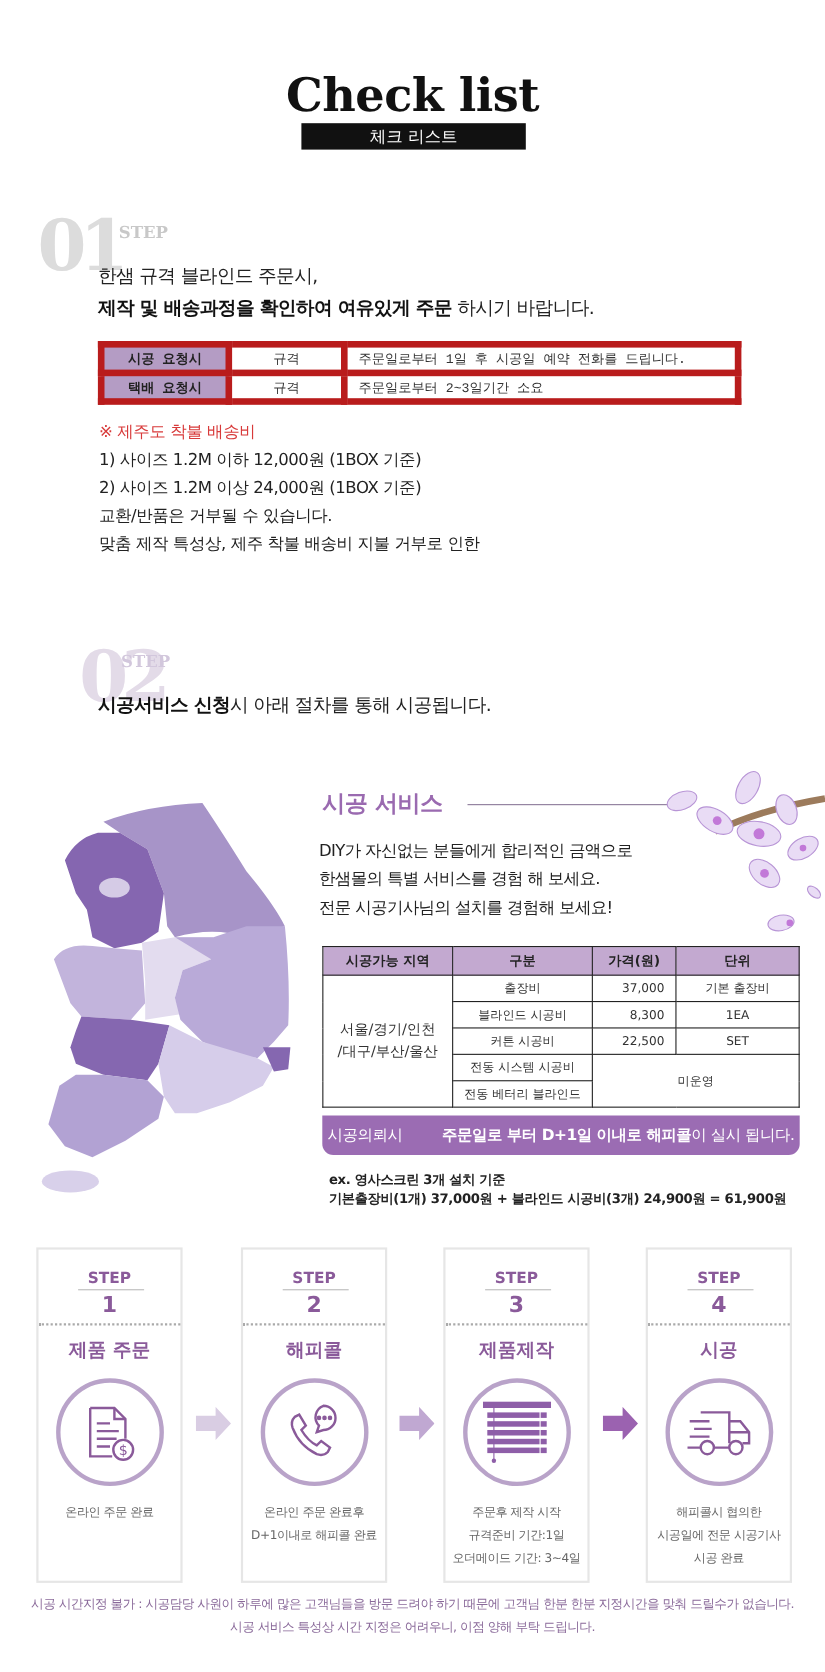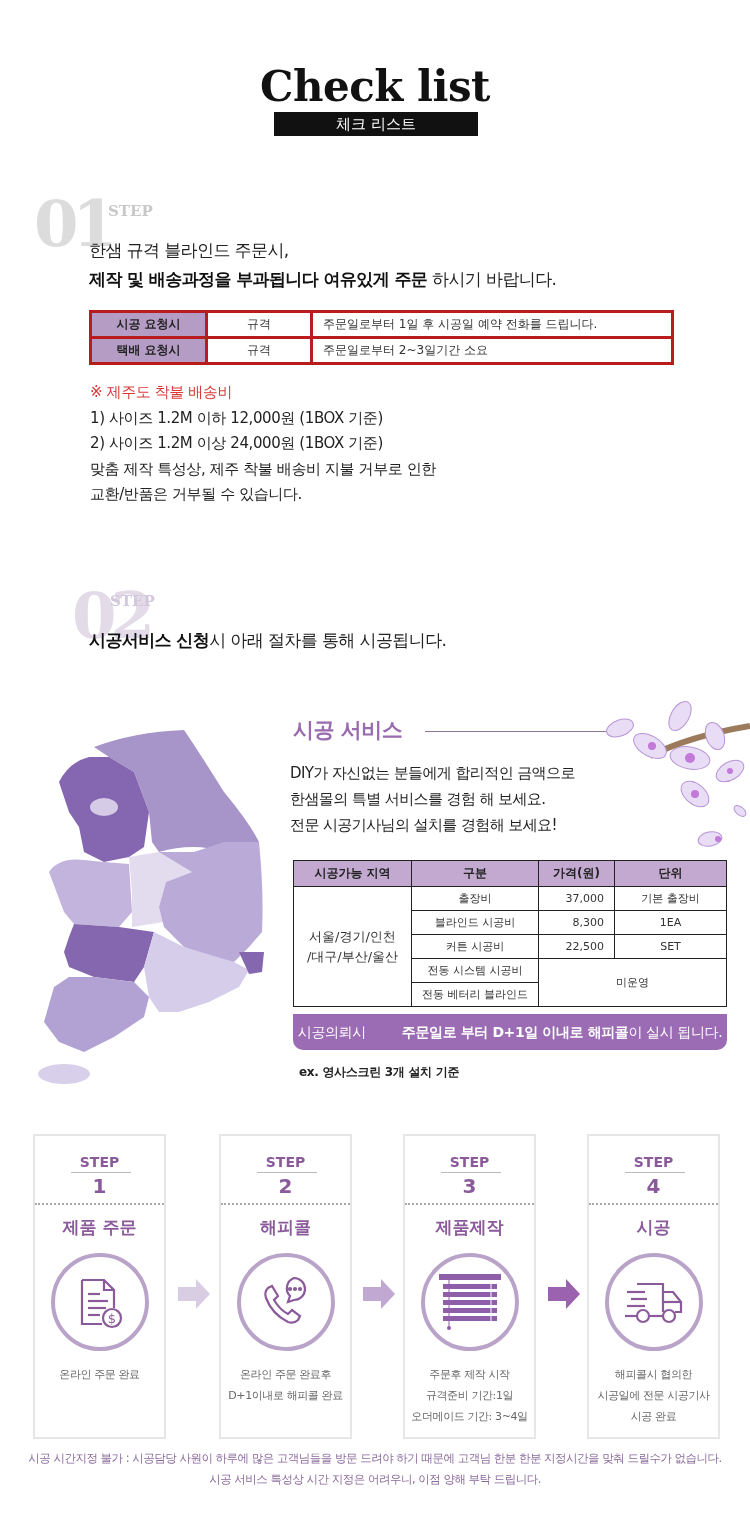--- a/index.html
+++ b/index.html
@@ -13,21 +13,21 @@
   
   .step-num { font-family: "DejaVu Serif", serif; font-size: 64px; font-weight: bold; color: #dcdcdc; letter-spacing: -6px; }
   .step-num.purple { color: #e3dbe8; }
   .step-word { font-family: "DejaVu Serif", serif; font-size: 15px; font-weight: bold; color: #c8c8c8; }
   .step-word.purple { color: #d2c7dc; }
   .lead { font-size: 17px; color: #222; letter-spacing: -0.6px; }
   .lead b { font-weight: bold; color: #111; }
 
   
   .t1 { left: 89px; top: 310px; width: 585px; border-collapse: collapse; font-size: 12px; }
-  .t1 td { border: 3px solid #b91c1c; height: 26px; padding: 0 10px; color: #333; }
+  .t1 td { border: 6px solid #b91c1c; height: 26px; padding: 0 10px; color: #333; font-family: Liberation Mono, monospace; }
   .t1 td.hd { background: #b49cc4; color: #222; font-weight: bold; text-align: center; width: 116px; }
   .t1 td.c2 { text-align: center; width: 105px; }
 
   .notes { left: 90px; top: 380px; font-size: 15px; line-height: 25.5px; color: #222; letter-spacing: -0.4px; }
   .notes .red { color: #d83a3a; }
 
   
   .svc-title { left: 293px; top: 716px; font-size: 21px; font-weight: bold; color: #9a6ab0; letter-spacing: -0.5px; }
   .svc-line { left: 425px; top: 731px; width: 185px; height: 1px; background: #8a7898; }
   .svc-desc { left: 290px; top: 760px; font-size: 15px; line-height: 26px; color: #222; letter-spacing: -0.6px; }
@@ -58,43 +58,43 @@
 </style>
 </head>
 <body>
 
 <div class="abs title">Check list</div>
 <div class="abs subtitle-bar">체크 리스트</div>
 
 <div class="abs step-num" style="left:34px;top:186px;">01</div>
 <div class="abs step-word" style="left:108px;top:202px;">STEP</div>
 <div class="abs lead" style="left:89px;top:239px;">한샘 규격 블라인드 주문시,</div>
-<div class="abs lead" style="left:89px;top:268px;"><b>제작 및 배송과정을 부과됩니다 여유있게 주문</b><span> 하시기 바랍니다.</span></div>
+<div class="abs lead" style="left:89px;top:268px;"><b>제작 및 배송과정을 확인하여 여유있게 주문</b><span> 하시기 바랍니다.</span></div>
 
 <table class="abs t1">
   <tbody>
       <tr>
     <td class="hd">시공 요청시</td>
     <td class="c2">규격</td>
     <td>주문일로부터 1일 후 시공일 예약 전화를 드립니다.</td>
   </tr>
   <tr>
     <td class="hd">택배 요청시</td>
     <td class="c2">규격</td>
     <td>주문일로부터 2~3일기간 소요</td>
   </tr>
 </tbody>
   </table>
 
 <div class="abs notes">
   <div class="red">※ 제주도 착불 배송비</div>
   <div>1) 사이즈 1.2M 이하 12,000원 (1BOX 기준)</div>
   <div>2) 사이즈 1.2M 이상 24,000원 (1BOX 기준)</div>
+  <div>교환/반품은 거부될 수 있습니다.</div>
   <div>맞춤 제작 특성상, 제주 착불 배송비 지불 거부로 인한</div>
-  <div>교환/반품은 거부될 수 있습니다.</div>
 </div>
 
 <div class="abs step-num purple" style="left:34px;top:578px;margin-left:38px;">02</div>
 <div class="abs step-word purple" style="left:110px;top:592px;">STEP</div>
 <div class="abs lead" style="left:89px;top:629px;"><b>시공서비스 신청</b><span>시 아래 절차를 통해 시공됩니다.</span></div>
 
 <svg class="abs" style="left:34px;top:712px;" width="240" height="380" viewBox="0 0 240 380">
   <path d="M60 35 Q100 20 150 18 Q165 40 190 80 Q215 110 225 130 L190 140 Q160 130 125 140 L118 130 L115 100 L100 60 L75 45 Z" fill="#a794c8"></path>
   <path d="M25 70 Q35 50 55 45 L75 45 L100 60 L115 100 L110 135 L95 145 L70 150 L50 140 L45 115 L35 100 Z" fill="#8566b0"></path>
   <ellipse cx="70" cy="95" rx="14" ry="9" fill="#d5cbe6"></ellipse>
@@ -173,20 +173,21 @@
   <tr>
     <td>전동 베터리 블라인드</td>
   </tr>
 </tbody>
   </table>
 
 <div class="abs happy-bar"><span>시공의뢰시 </span><b>주문일로 부터 D+1일 이내로 해피콜</b><span>이 실시 됩니다.</span></div>
 
 <div class="abs example">
   <div>ex. 영사스크린 3개 설치 기준</div>
+  <div>기본출장비(1개) 37,000원 + 블라인드 시공비(3개) 24,900원 = 61,900원</div>
 </div>
 
 <div class="abs card" style="left:33px;">
   <div class="step-lbl">STEP</div>
   <div class="step-uline"></div>
   <div class="step-n">1</div>
   <div class="dots"></div>
   <div class="card-title">제품 주문</div>
   <div class="circle">
     <svg width="56" height="56" viewBox="0 0 56 56" fill="none" stroke="#8a5a9a" stroke-width="2.2">

